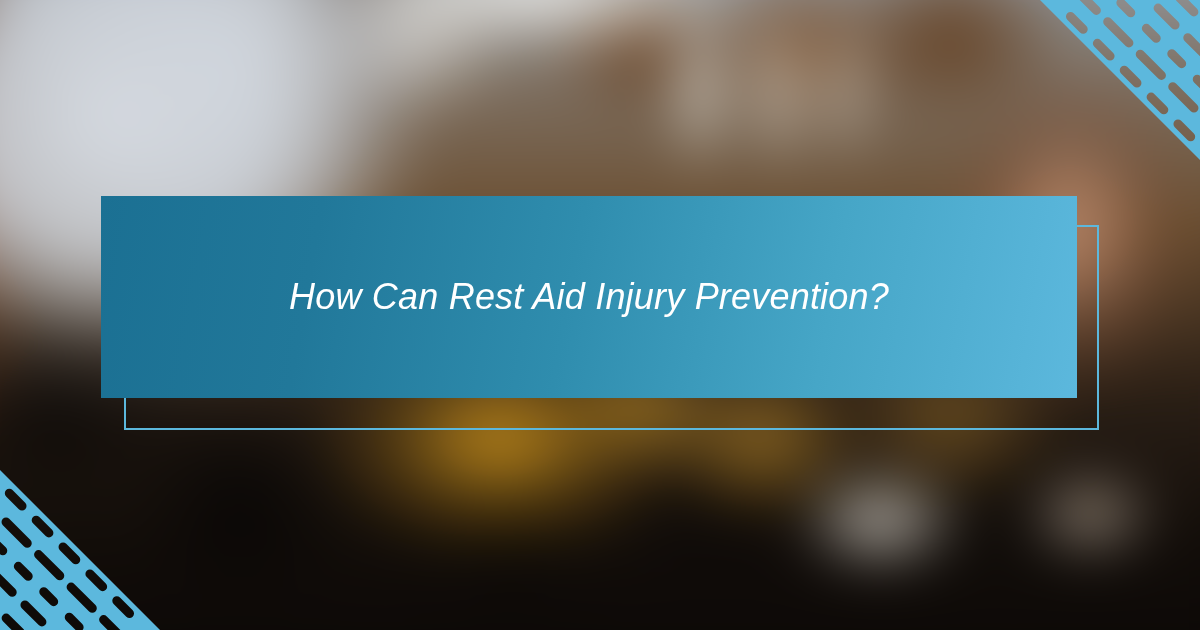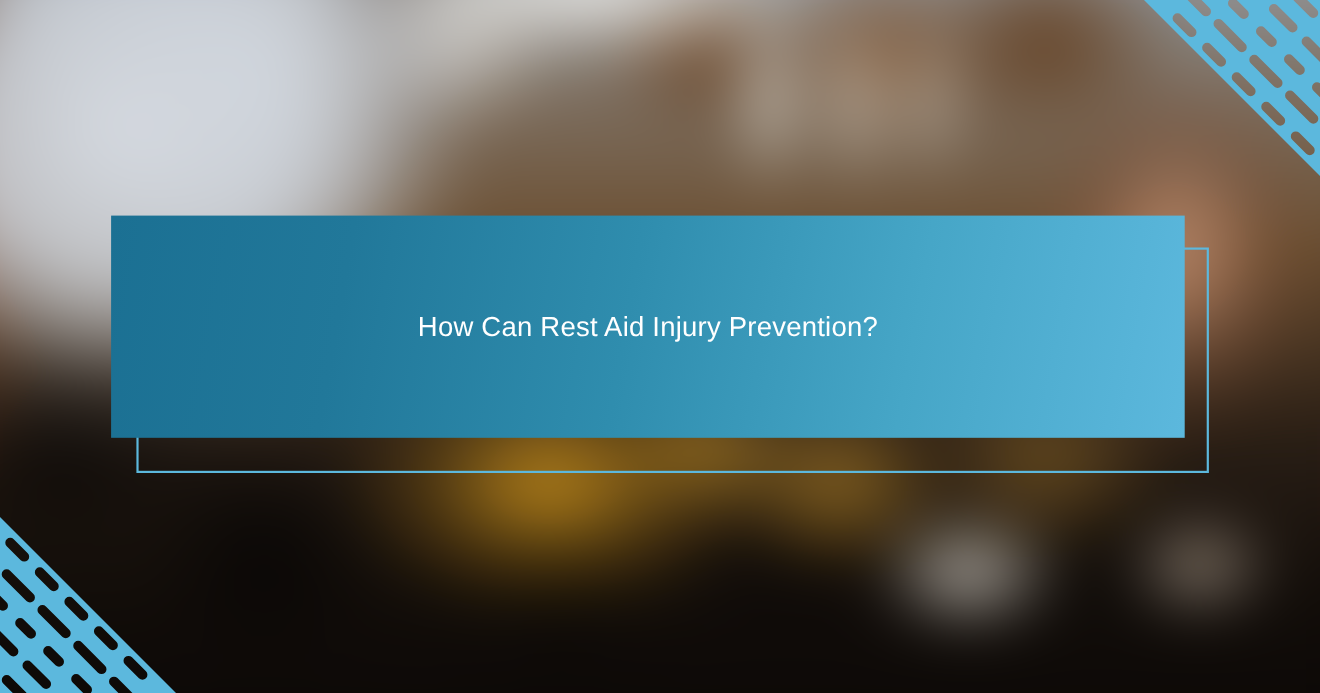--- a/index.html
+++ b/index.html
@@ -95,27 +95,28 @@
     height: 202px;
     background: linear-gradient(100deg, #1b7093 0%, #21789a 22%, #2f8dae 48%, #46a6c7 74%, #5cb8dd 100%);
     display: flex;
     align-items: center;
     justify-content: center;
     box-sizing: border-box;
   }
 
   .title-text {
     color: #ffffff;
-    font-size: 25px;
+    font-size: 36px;
     font-weight: 400;
     line-height: 1.2;
     letter-spacing: 0.2px;
     text-align: center;
     padding: 0 28px;
     white-space: nowrap;
+    font-style: italic;
   }
 </style>
 </head>
 <body>
 
 <div id="stage">
 
   <div class="bg-photo"></div>
 
   <div class="corner corner-tr">

